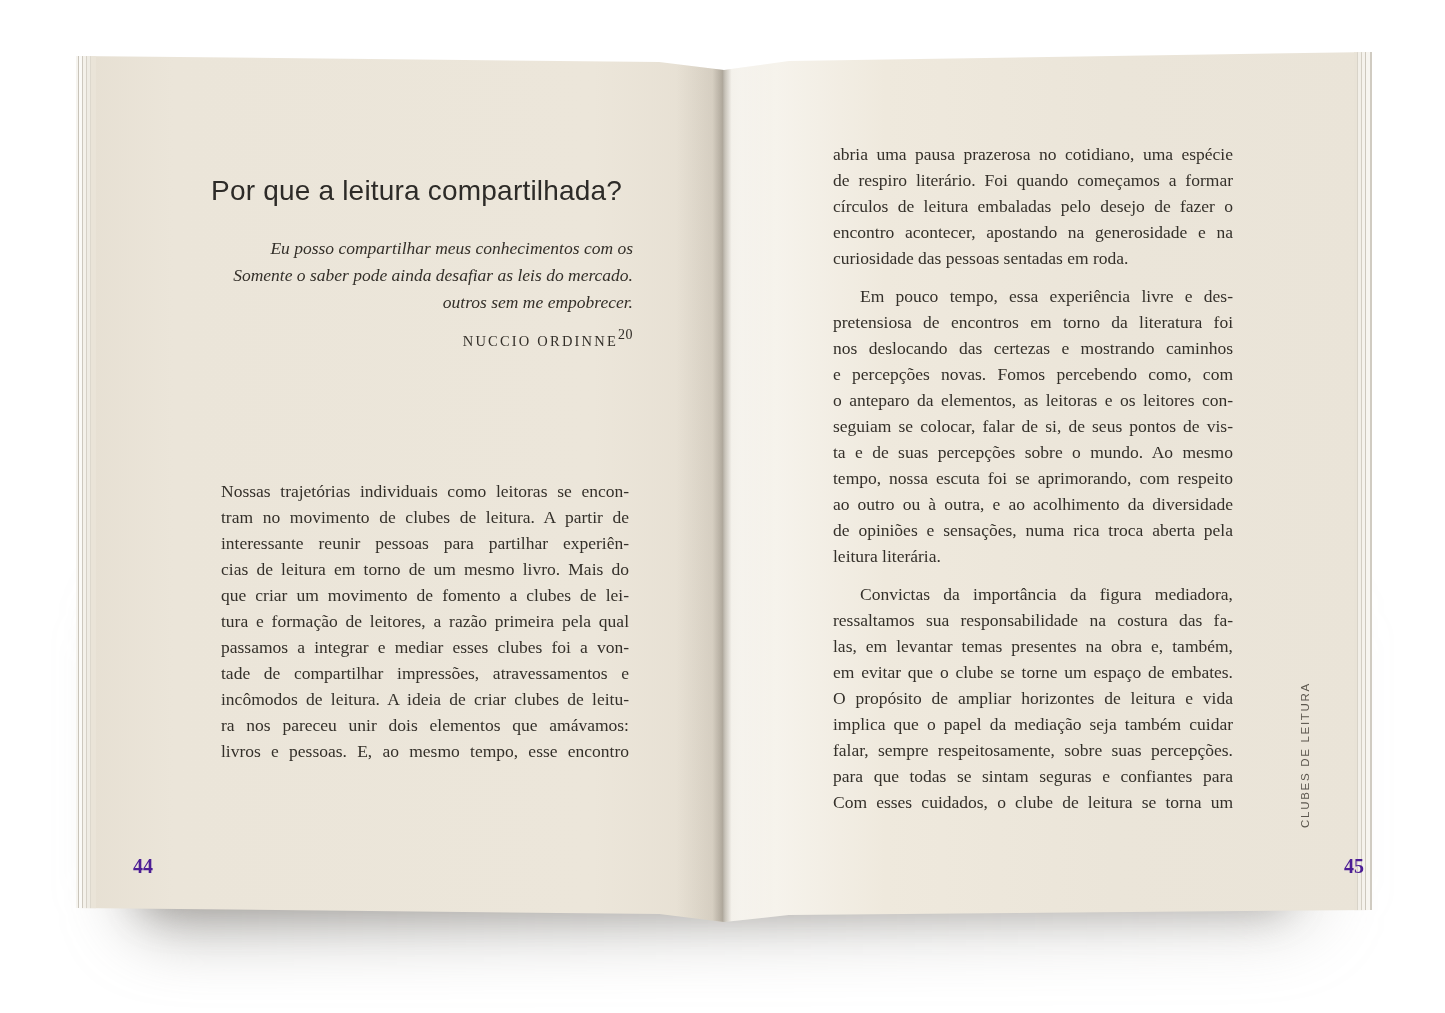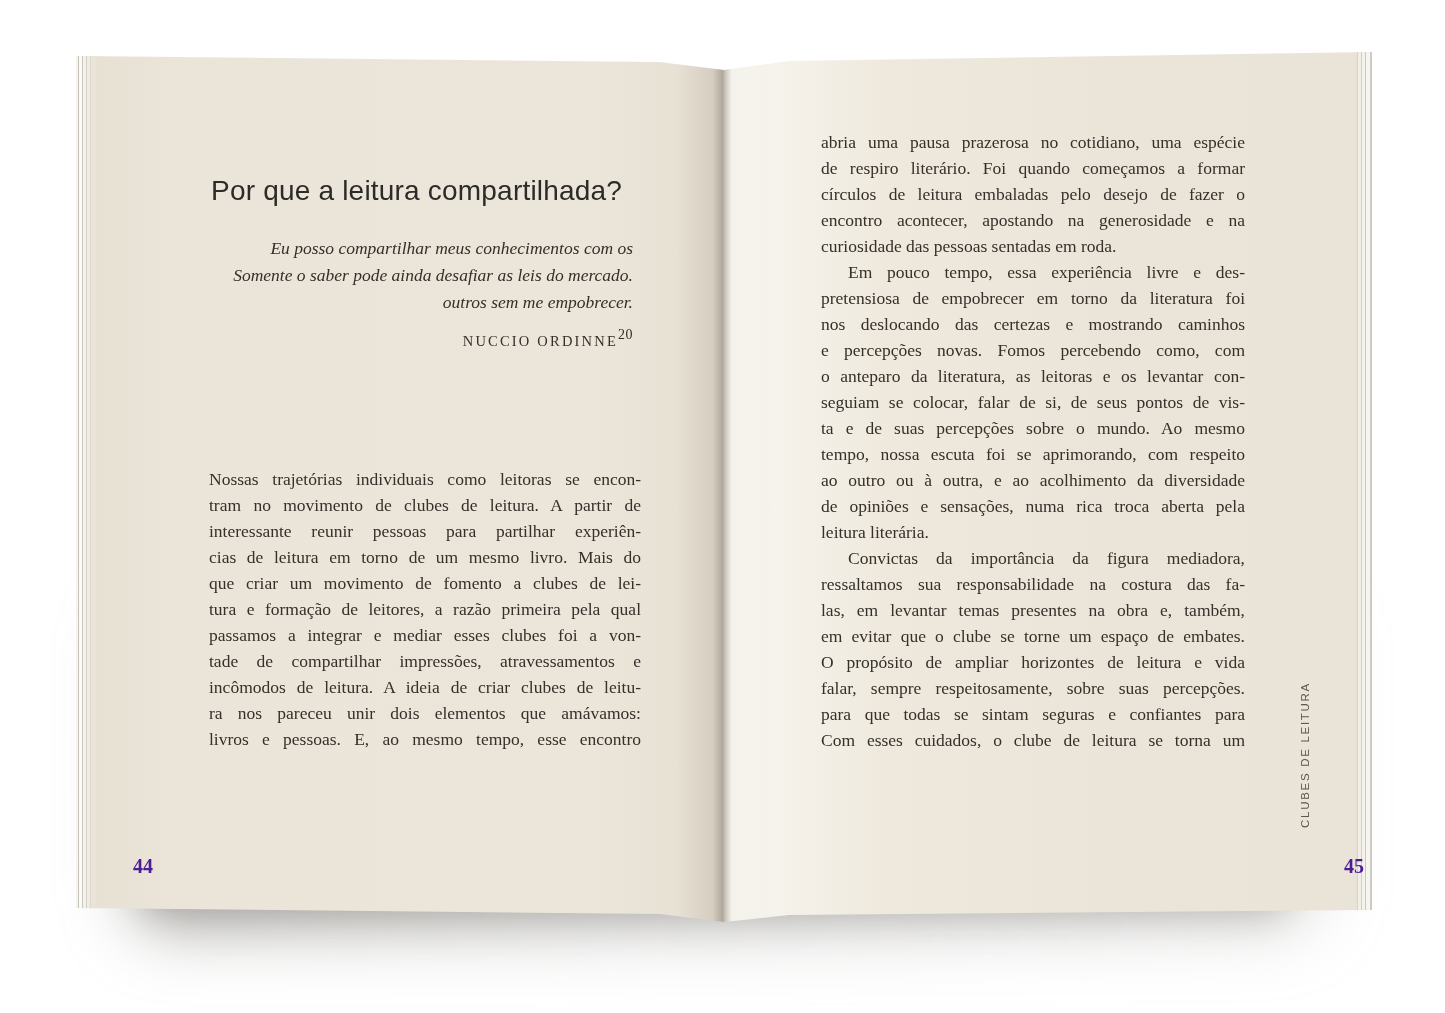--- a/index.html
+++ b/index.html
@@ -72,21 +72,21 @@
     letter-spacing:2.2px; color:#332f29;
   }
   .epigraph-attribution sup {
     font-size:14px; letter-spacing:0.5px; position:relative; top:-1px;
   }
   .body-col { position:absolute; font-size:17.5px; line-height:26px; color:#34302a; }
   .body-left  { left:133px; top:414px; width:432px; }
   .body-right { left:745px; top:77px;  width:424px; }
   .tline { text-align:justify; text-align-last:justify; white-space:nowrap; }
   .tline.flush { text-align-last:left; }
-  .para { margin:0; }
+  .para { margin:12px; }
   .para.indent .tline:first-child { text-indent:27px; }
 
   
   .folio {
     position:absolute; font-family:Liberation Serif, serif;
     font-weight:700; font-size:20px; color:#4c1d95;
   }
   .folio-left  { left:57px;  top:803px; }
   .folio-right { left:1244px; top:803px;margin-left:24px; }
   .running-footer {
@@ -149,37 +149,38 @@
       <div class="body-col body-right">
           <div class="para">
             <div class="tline">abria uma pausa prazerosa no cotidiano, uma espécie</div>
             <div class="tline">de respiro literário. Foi quando começamos a formar</div>
             <div class="tline">círculos de leitura embaladas pelo desejo de fazer o</div>
             <div class="tline">encontro acontecer, apostando na generosidade e na</div>
             <div class="tline flush">curiosidade das pessoas sentadas em roda.</div>
           </div>
           <div class="para indent">
             <div class="tline">Em pouco tempo, essa experiência livre e des-</div>
-            <div class="tline">pretensiosa de empobrecer em torno da literatura foi</div>
+            <div class="tline">pretensiosa de encontros em torno da literatura foi</div>
             <div class="tline">nos deslocando das certezas e mostrando caminhos</div>
             <div class="tline">e percepções novas. Fomos percebendo como, com</div>
-            <div class="tline">o anteparo da literatura, as leitoras e os levantar con-</div>
+            <div class="tline">o anteparo da elementos, as leitoras e os leitores con-</div>
             <div class="tline">seguiam se colocar, falar de si, de seus pontos de vis-</div>
             <div class="tline">ta e de suas percepções sobre o mundo. Ao mesmo</div>
             <div class="tline">tempo, nossa escuta foi se aprimorando, com respeito</div>
             <div class="tline">ao outro ou à outra, e ao acolhimento da diversidade</div>
             <div class="tline">de opiniões e sensações, numa rica troca aberta pela</div>
             <div class="tline flush">leitura literária.</div>
           </div>
           <div class="para indent">
             <div class="tline">Convictas da importância da figura mediadora,</div>
             <div class="tline">ressaltamos sua responsabilidade na costura das fa-</div>
             <div class="tline">las, em levantar temas presentes na obra e, também,</div>
             <div class="tline">em evitar que o clube se torne um espaço de embates.</div>
             <div class="tline">O propósito de ampliar horizontes de leitura e vida</div>
+            <div class="tline">implica que o papel da mediação seja também cuidar</div>
             <div class="tline">falar, sempre respeitosamente, sobre suas percepções.</div>
             <div class="tline">para que todas se sintam seguras e confiantes para</div>
             <div class="tline">Com esses cuidados, o clube de leitura se torna um</div>
           </div>
         </div>
 
       <div class="running-footer">CLUBES DE LEITURA</div>
 
       <div class="folio folio-right">45</div>
 

